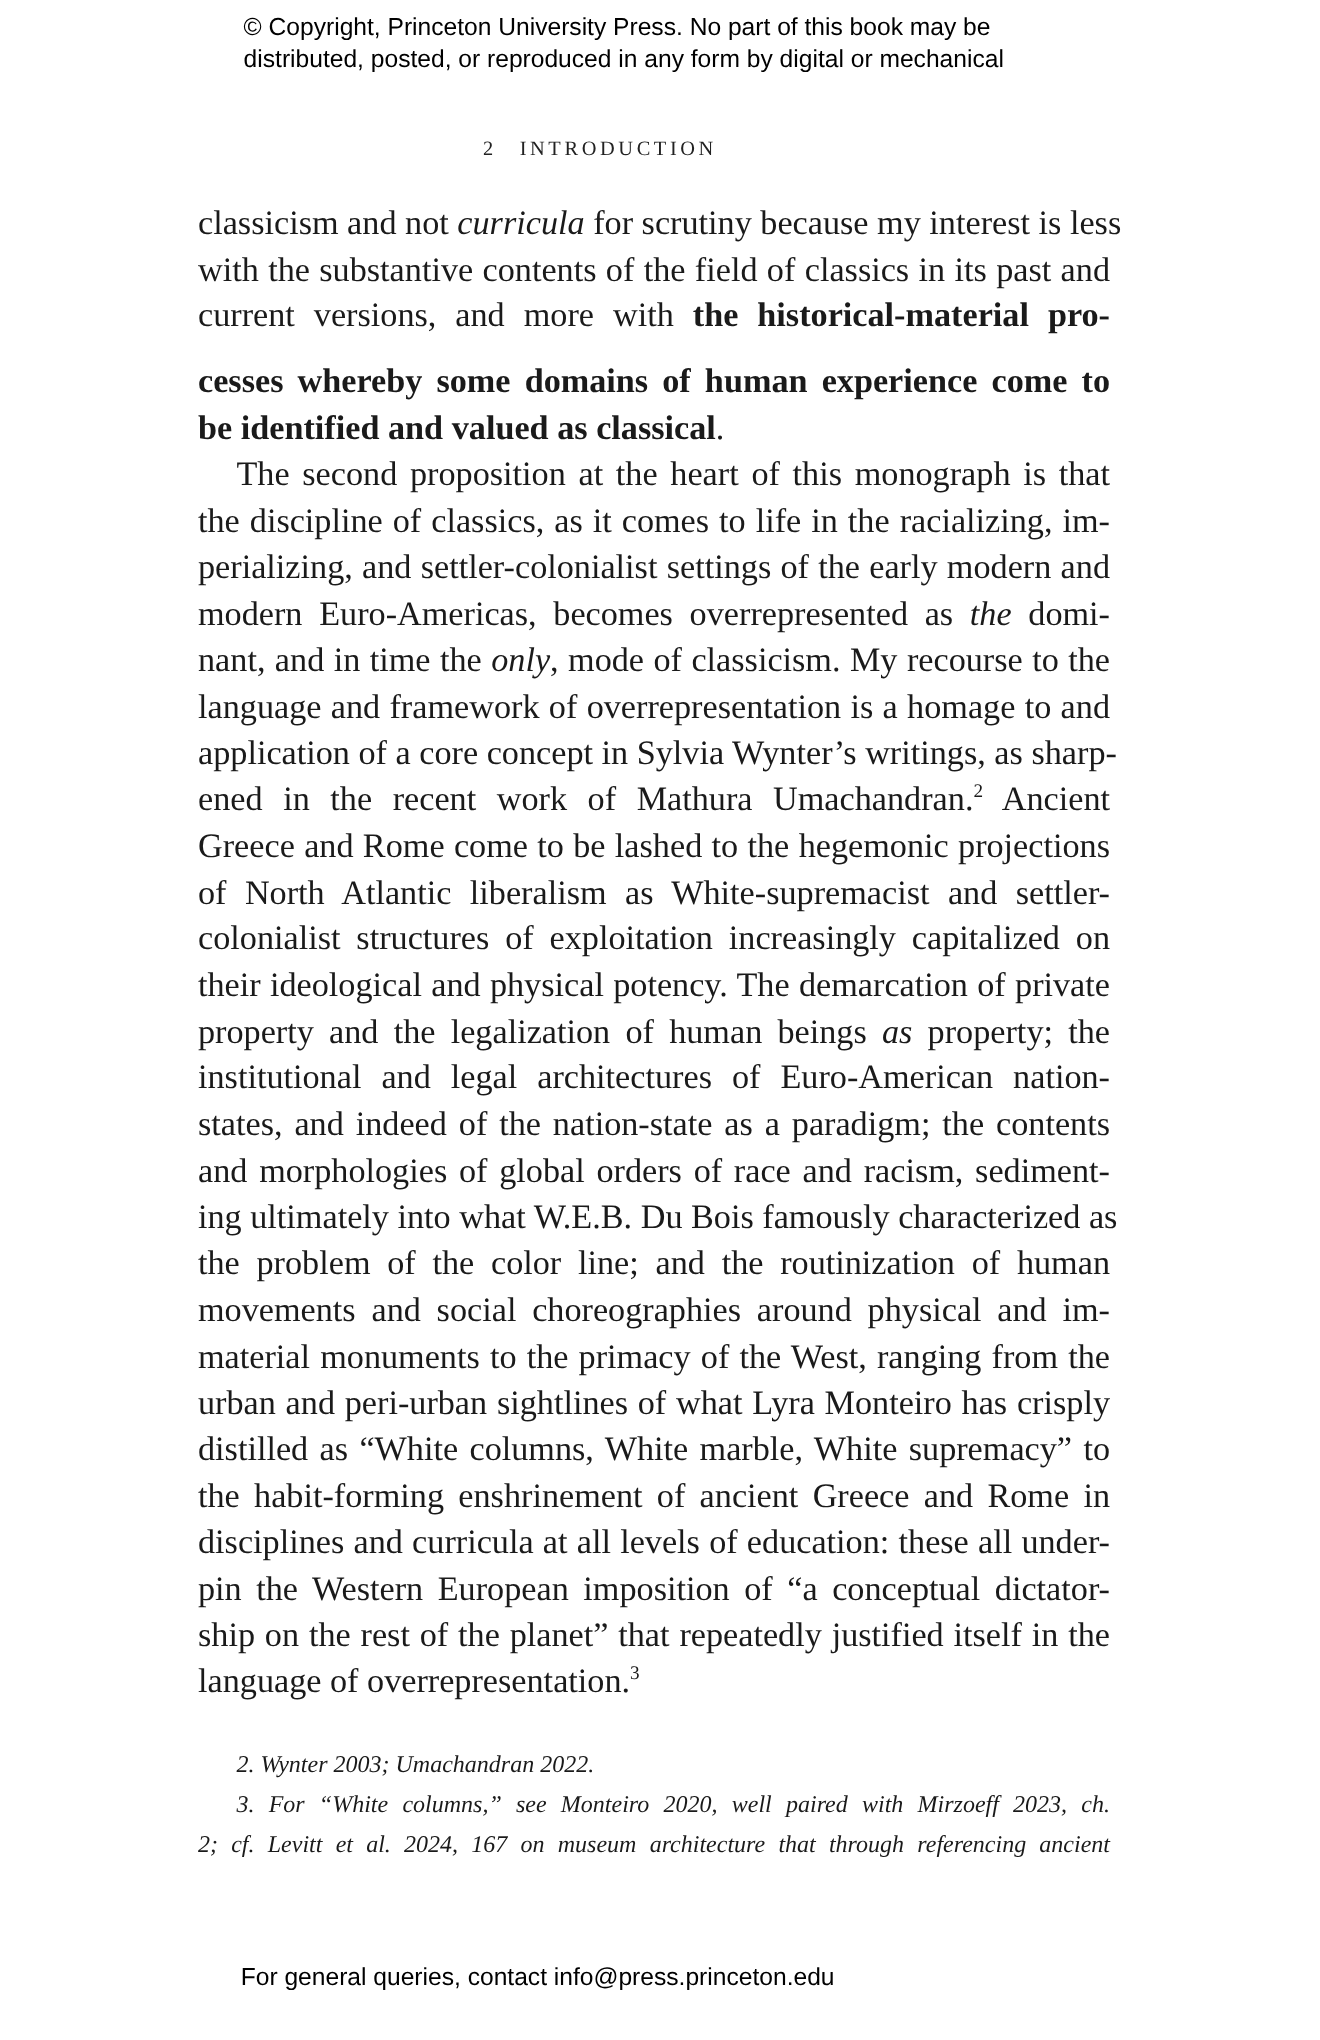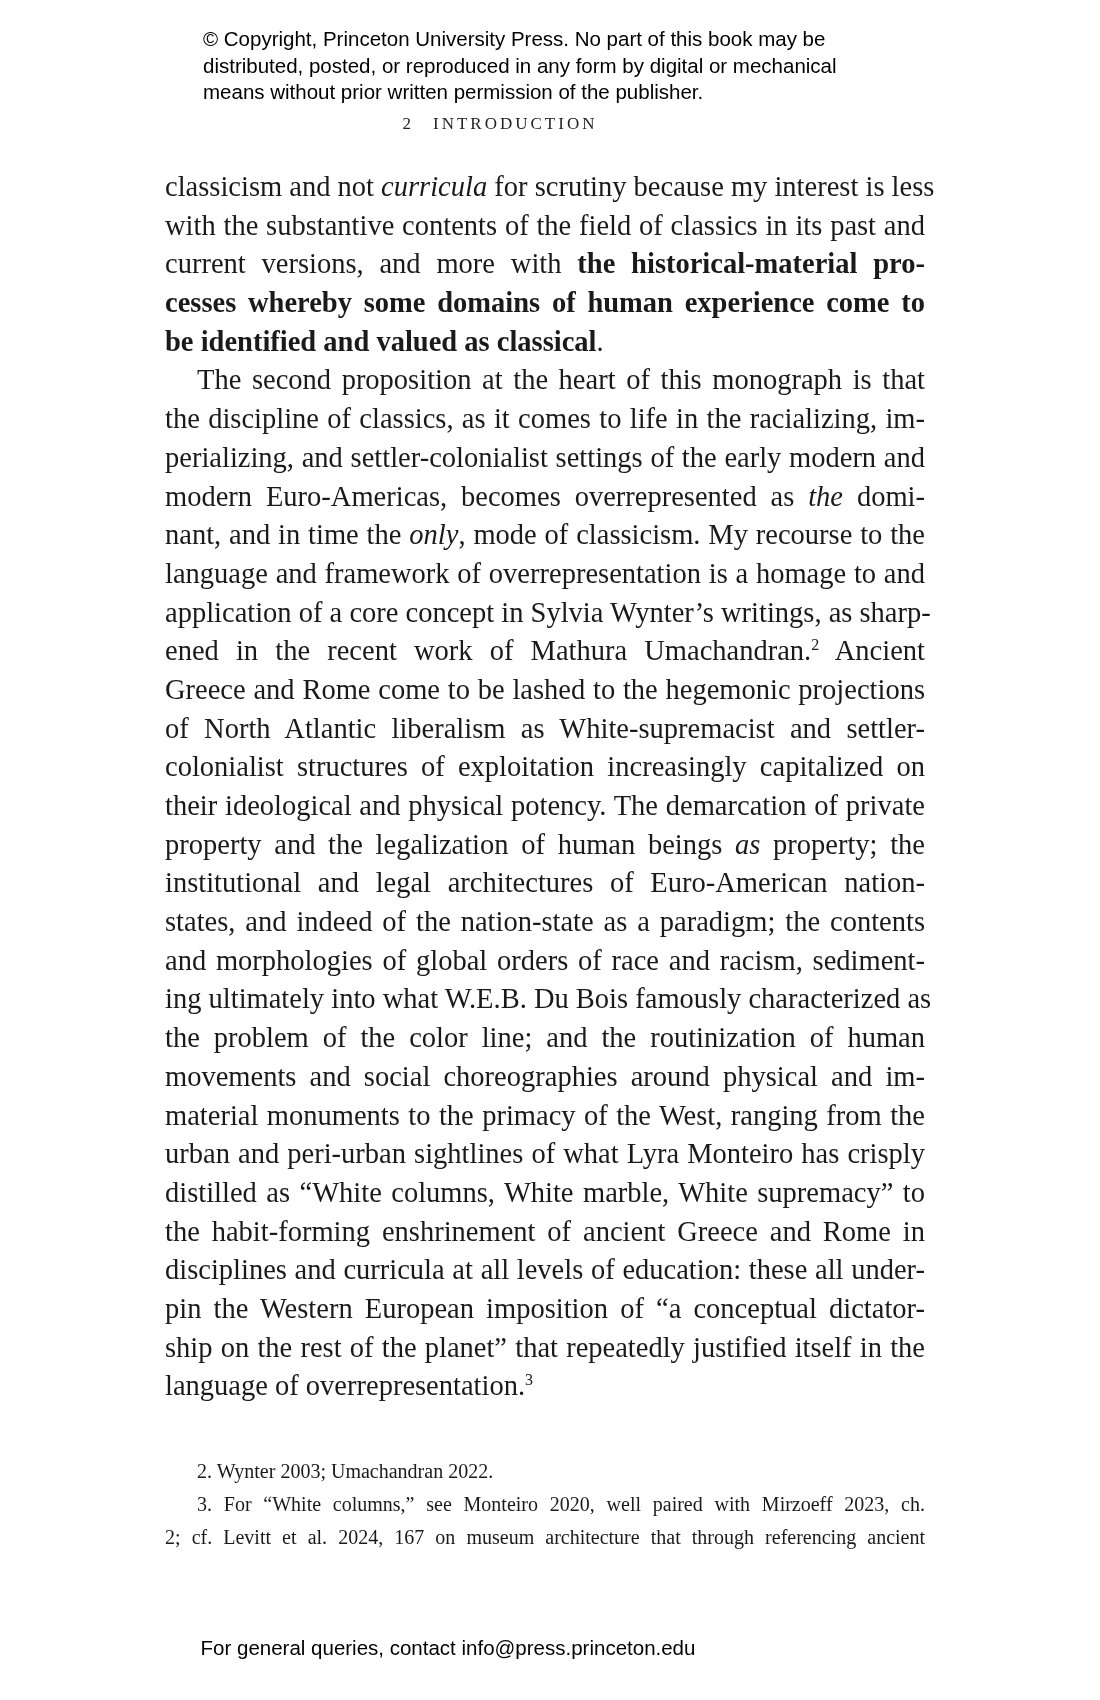--- a/index.html
+++ b/index.html
@@ -1,38 +1,37 @@
 <!DOCTYPE html>
 <html><head>
 <meta charset="utf-8">
 <style>
   html, body { margin:0; padding:0; background:#ffffff; }
   body { width:1100px; height:1700px; position:relative; overflow:hidden; color:#1a1a1a; }
-  .notice { position:absolute; left:203px; top:10px; width:720px; font-family:"Liberation Sans", sans-serif; font-size:20.5px; line-height:26.5px; color:#000;margin-top:16px; }
+  .notice { position:absolute; left:203px; top:10px; width:720px; font-family:"Liberation Sans", sans-serif; font-size:20.5px; line-height:26.5px; color:#000; }
   .running-head { position:absolute; left:0; width:1000px; top:114px; text-align:center; font-family:"Liberation Serif", serif; font-size:17px; letter-spacing:3px; color:#222; }
   .running-head .pg { margin-right:22px; letter-spacing:0; }
   .body { position:absolute; left:165px; top:168px; width:760px; font-family:"Liberation Serif", serif; font-size:28.5px; line-height:38.7px; color:#1a1a1a; }
   .line { display:block; white-space:nowrap; text-align:justify; text-align-last:justify; height:38.7px; }
   .line.last { text-align-last:left; }
   .line.indent { padding-left:32px; }
-  .b { font-weight:bold; }
+  .b { font-weight:bold;margin-top:16px; }
   .i { font-style:italic; }
   sup { font-size:16px; line-height:0; vertical-align:super; }
-  .notes { position:absolute; left:165px; top:1455px; width:760px; font-family:"Liberation Serif", serif; font-size:20px; line-height:33px; color:#1a1a1a; }
+  .notes { position:absolute; left:165px; top:1455px; width:760px; font-family:"Liberation Serif", serif; font-size:20px; line-height:33px; color:#1a1a1a;font-style:italic; }
   .notes .line { height:33px; }
   .notes .indent { padding-left:32px; }
   .footer { position:absolute; left:0; width:896px; top:1636px; text-align:center; font-family:"Liberation Sans", sans-serif; font-size:20.5px; color:#000; }
 </style>
 </head>
 <body>
 
 <div class="notice">
   <div>© Copyright, Princeton University Press. No part of this book may be</div>
   <div>distributed, posted, or reproduced in any form by digital or mechanical</div>
-  <div>means without prior written permission of the publisher.</div>
 </div>
 
 <div class="running-head">
   <span class="pg">2</span><span>INTRODUCTION</span>
 </div>
 
 <div class="body">
   <div>
     <span class="line"><span>classicism and not </span><span class="i">curricula</span><span> for scrutiny because my interest is less</span></span>
     <span class="line">with the substantive contents of the field of classics in its past and</span>

